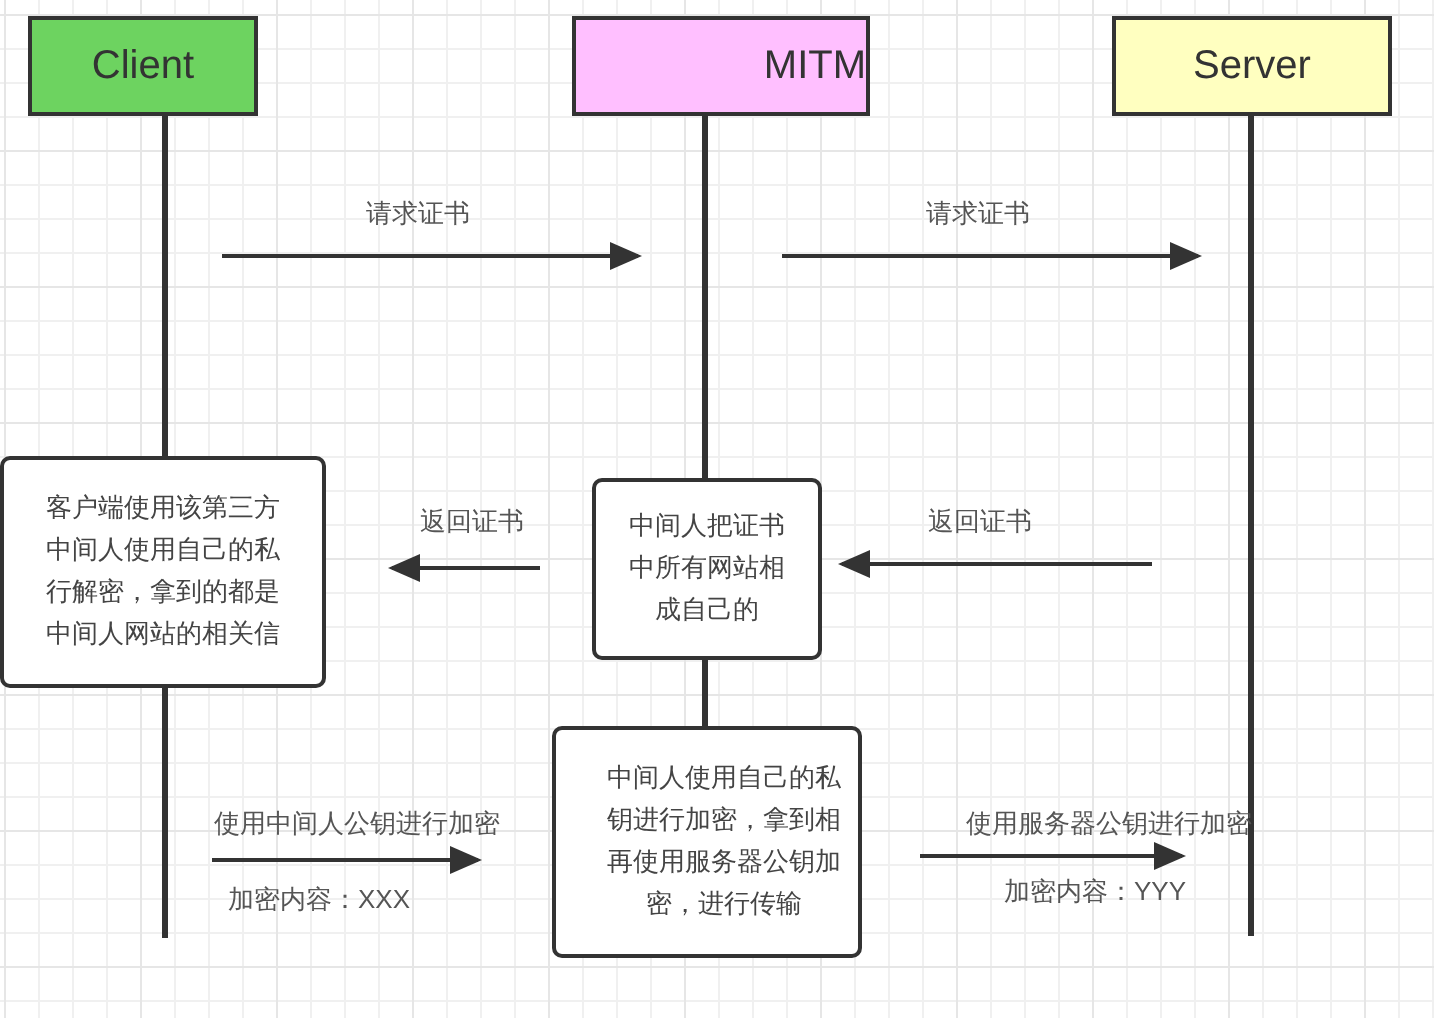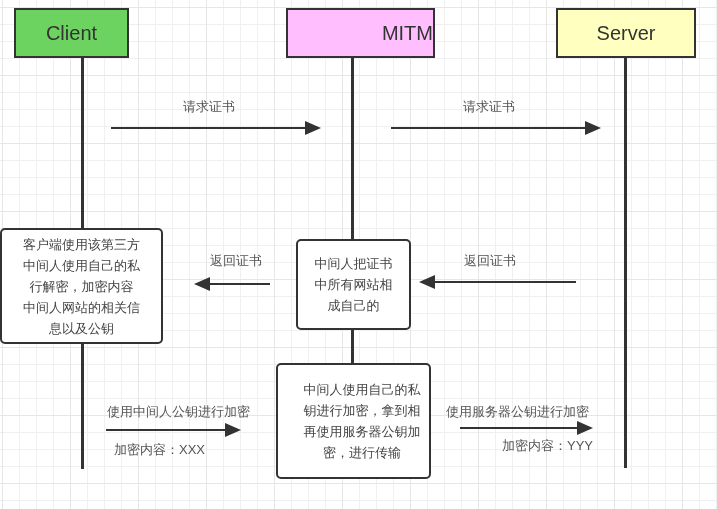--- a/index.html
+++ b/index.html
@@ -64,23 +64,22 @@
 
 <div class="label" style="left:183px;top:98px;">请求证书</div>
 <div class="arrow right" style="left:111px;top:127px;width:208px;"></div>
 <div class="label" style="left:463px;top:98px;">请求证书</div>
 <div class="arrow right" style="left:391px;top:127px;width:208px;"></div>
 
 <div class="note" style="left:0px;top:228px;width:163px;height:116px;">
   <div>
     <div>客户端使用该第三方</div>
     <div>中间人使用自己的私</div>
-    <div>行解密，加密内容</div>
+    <div>行解密，拿到的都是</div>
     <div>中间人网站的相关信</div>
-    <div>息以及公钥</div>
   </div>
 </div>
 <div class="label" style="left:210px;top:252px;">返回证书</div>
 <div class="arrow left" style="left:196px;top:283px;width:74px;"></div>
 
 <div class="note" style="left:296px;top:239px;width:115px;height:91px;">
   <div>
     <div>中间人把证书</div>
     <div>中所有网站相</div>
     <div>成自己的</div>
@@ -95,15 +94,15 @@
 
 <div class="note" style="left:276px;top:363px;width:155px;height:116px;padding-left:17px;">
   <div>
     <div>中间人使用自己的私</div>
     <div>钥进行加密，拿到相</div>
     <div>再使用服务器公钥加</div>
     <div>密，进行传输</div>
   </div>
 </div>
 
-<div class="label" style="left:446px;top:403px;">使用服务器公钥进行加密</div>
+<div class="label" style="left:446px;top:403px;padding-left:37px;">使用服务器公钥进行加密</div>
 <div class="arrow right" style="left:460px;top:427px;width:131px;"></div>
 <div class="label" style="left:462px;top:437px;margin-left:40px;">加密内容：YYY</div>
 
 </body></html>

